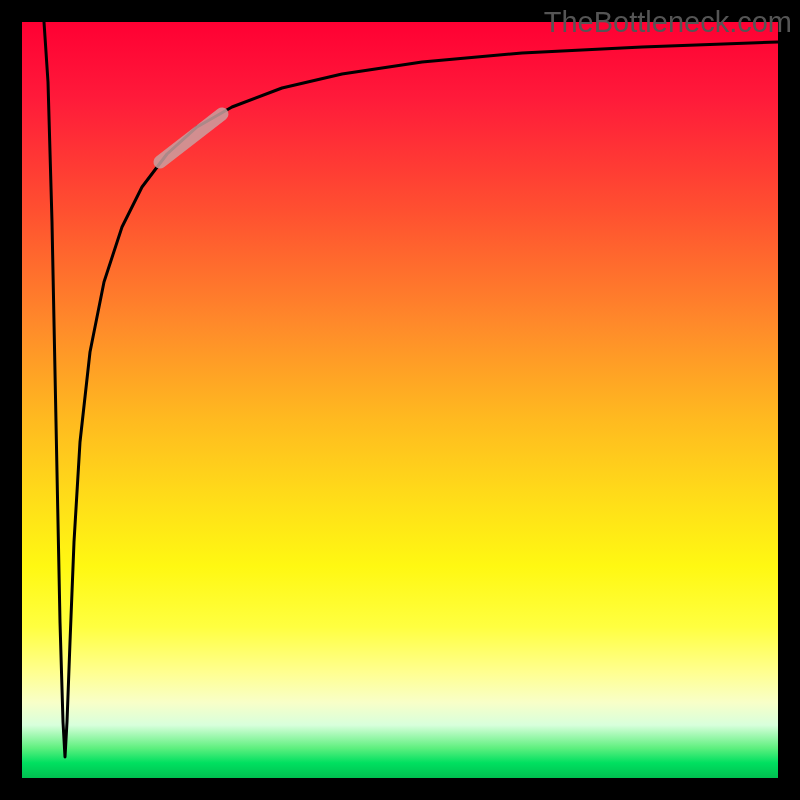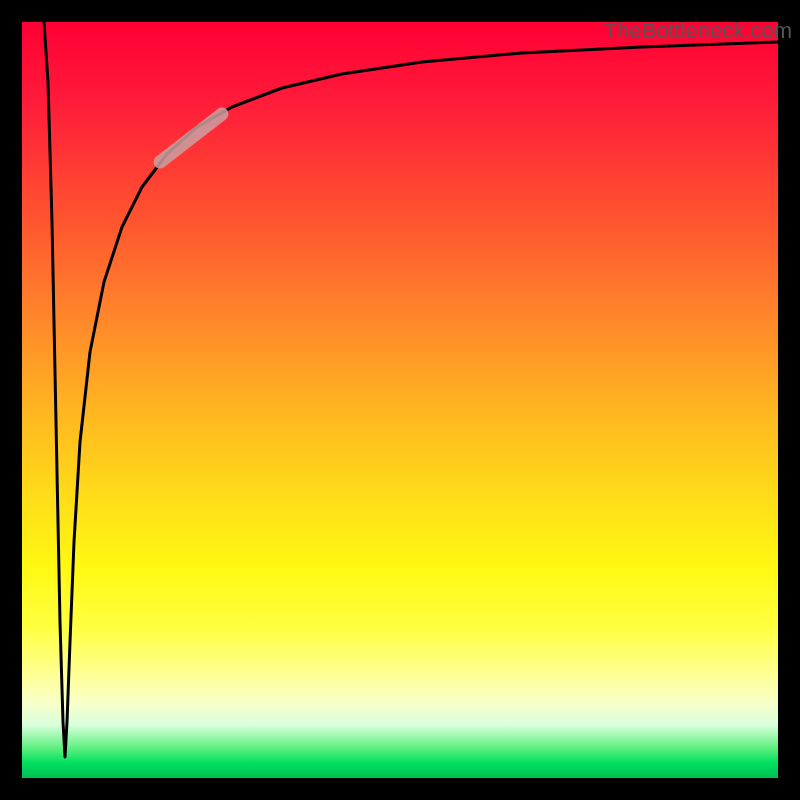--- a/index.html
+++ b/index.html
@@ -6,24 +6,24 @@
   body {
     width: 800px;
     height: 800px;
     background: #000;
     font-family: Arial, Helvetica, sans-serif;
     position: relative;
     overflow: hidden;
   }
   .watermark {
     position: absolute;
-    top: 18px;
+    top: 6px;
     right: 8px;
     color: #555;
-    font-size: 22px;
+    font-size: 29px;
     font-weight: 400;
     z-index: 10;
   }
   .plot-area {
     position: absolute;
     left: 22px;
     top: 22px;
     width: 756px;
     height: 756px;
   }

